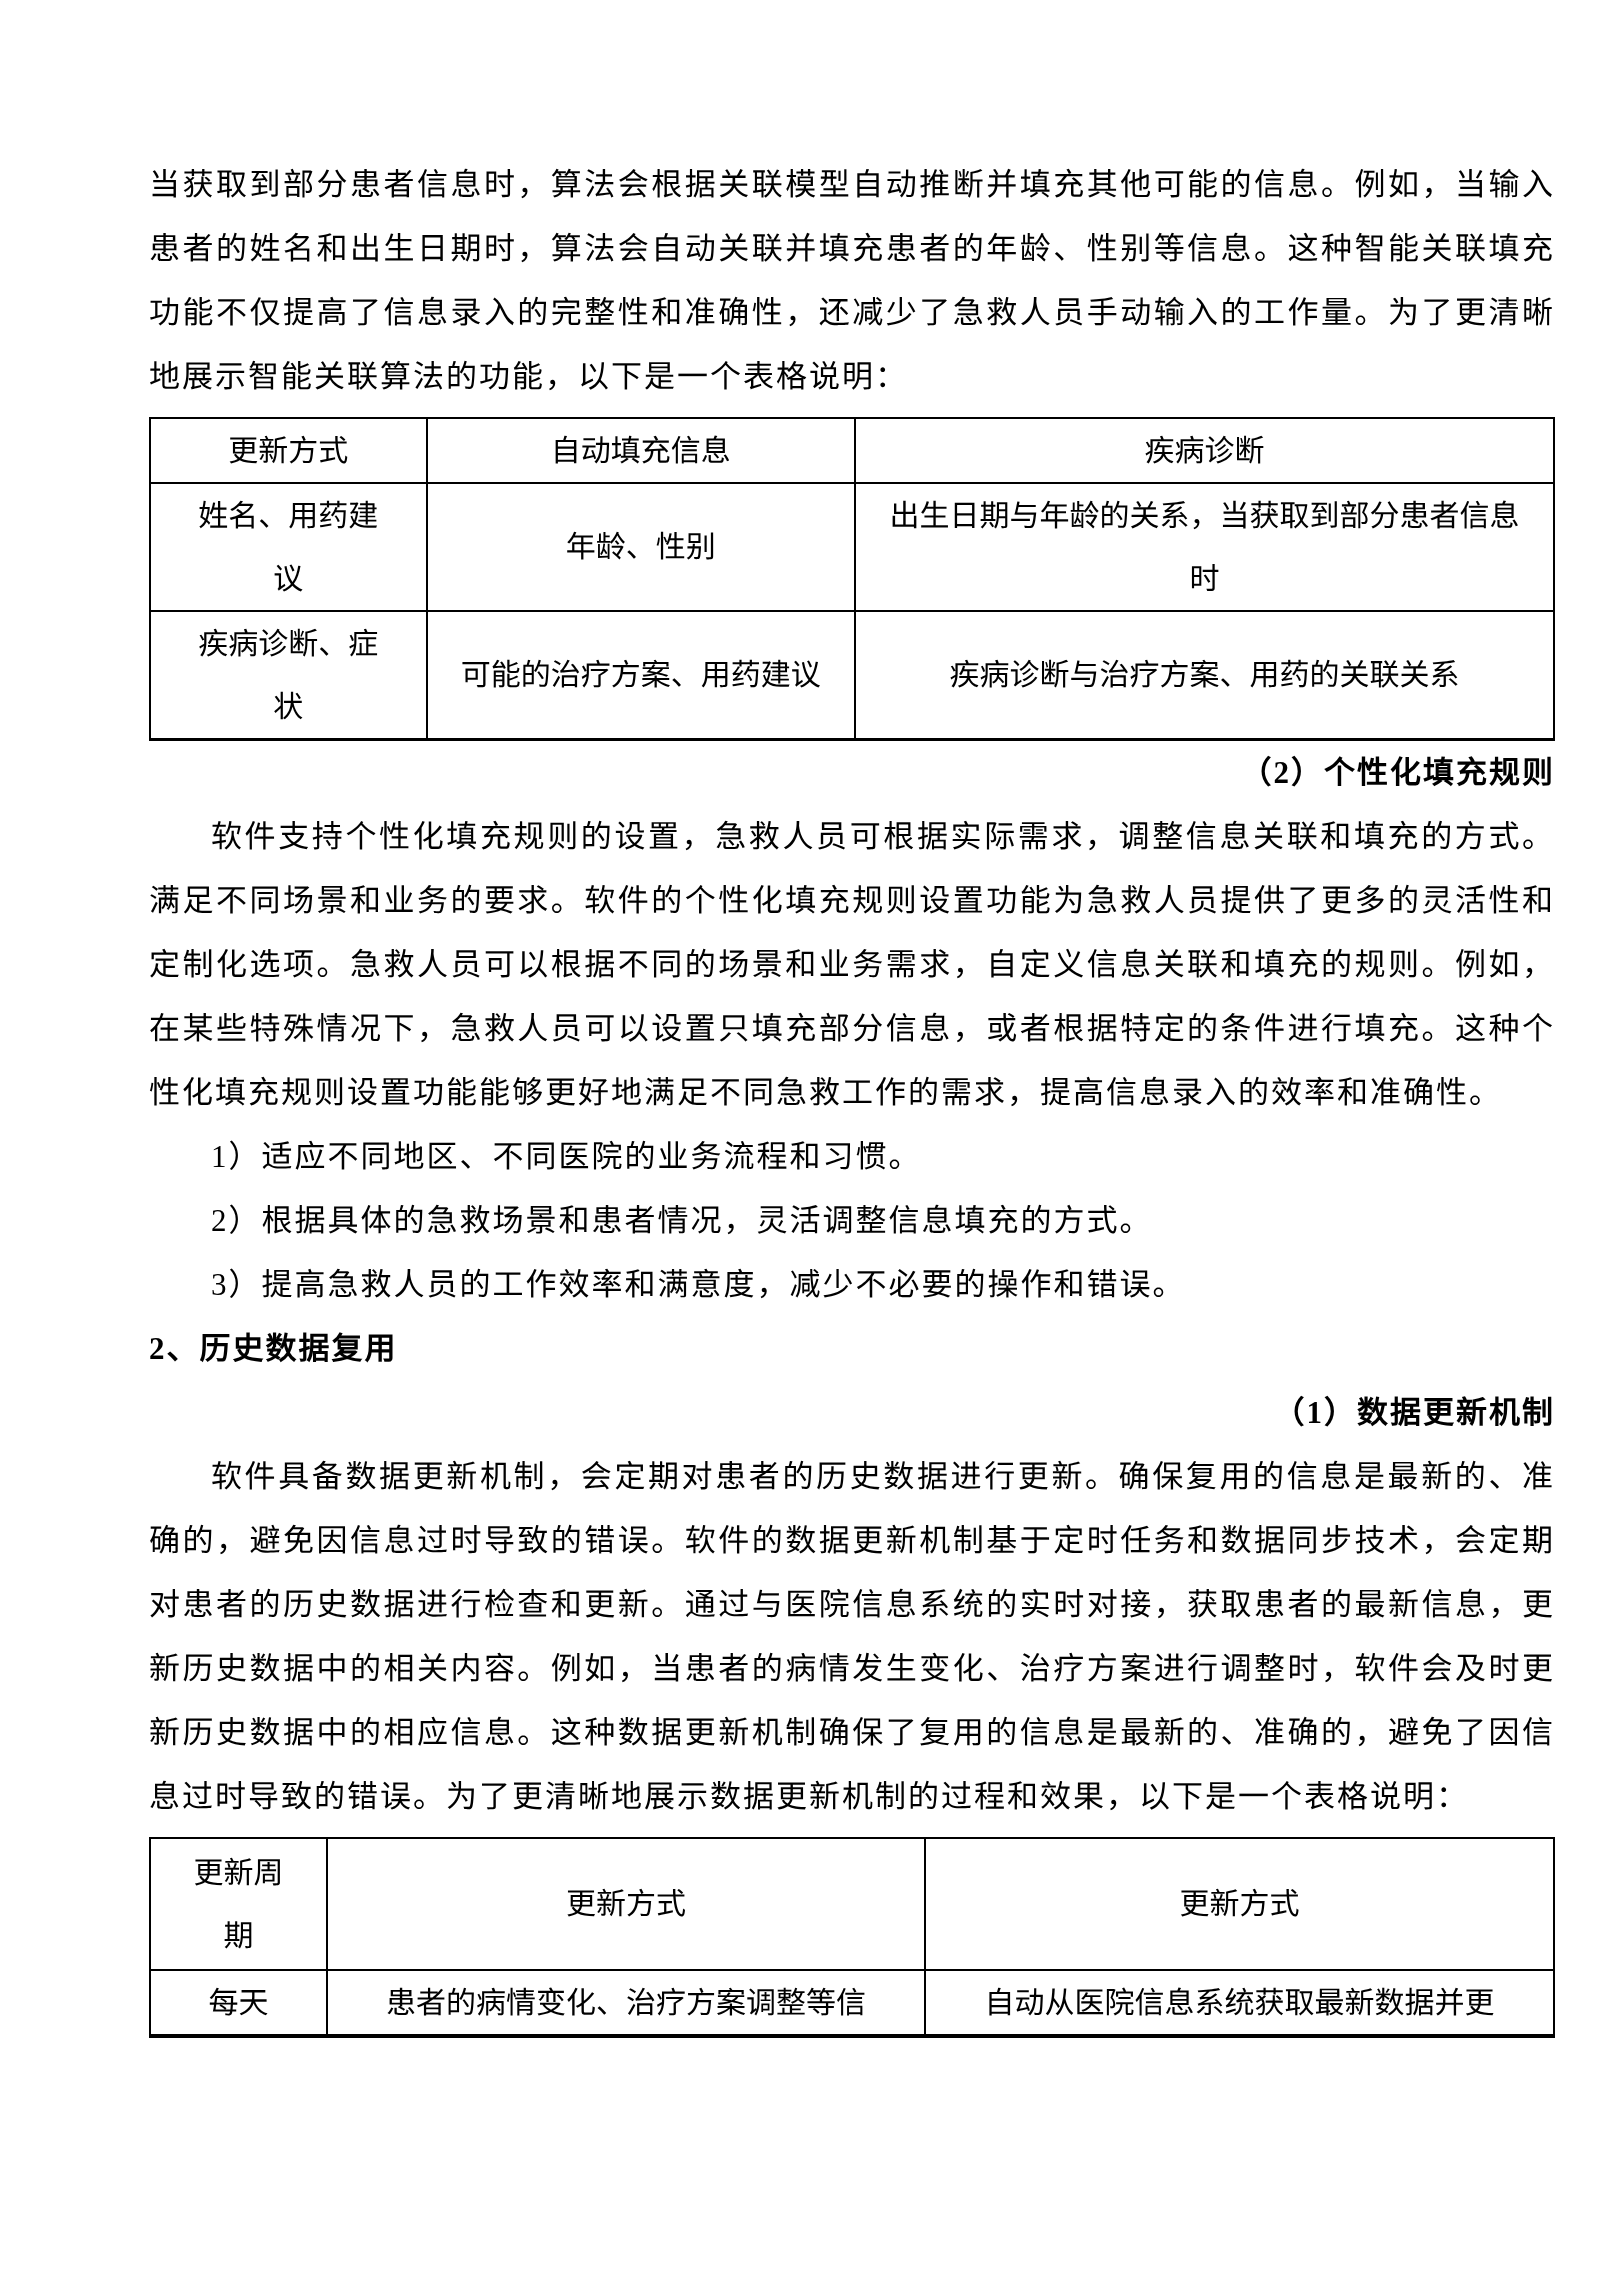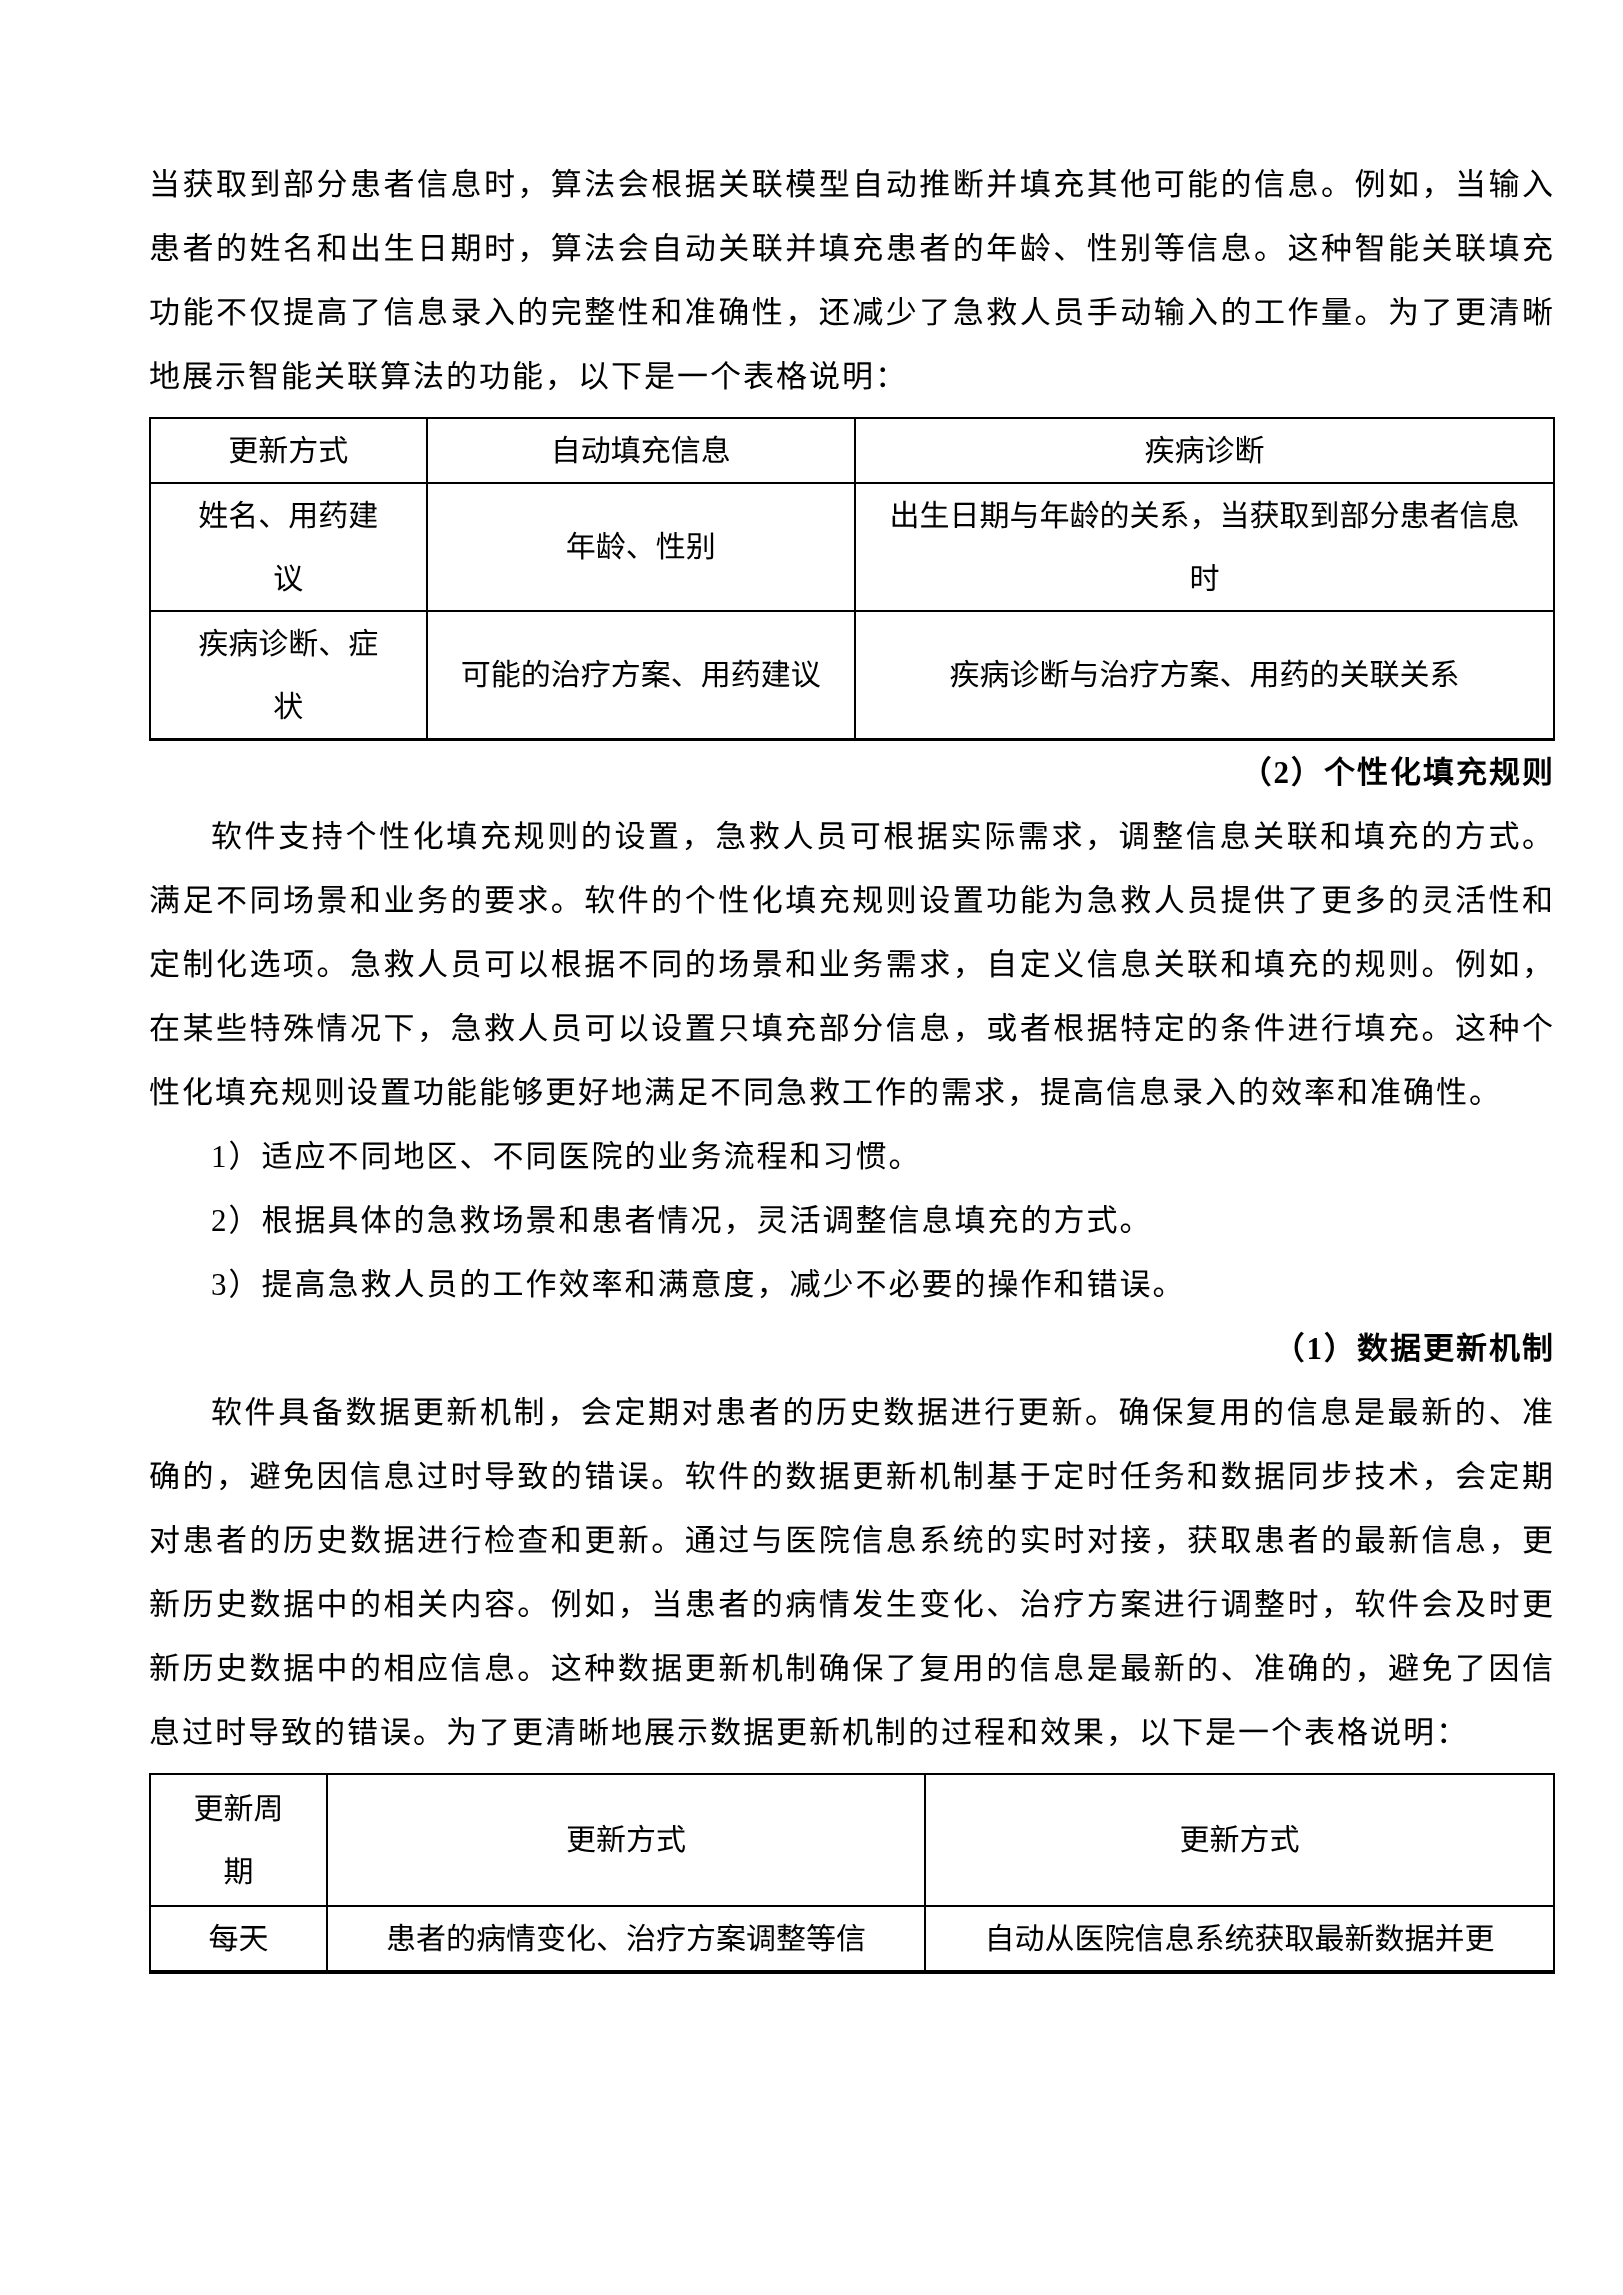--- a/index.html
+++ b/index.html
@@ -102,20 +102,21 @@
   </table>
 
   <h3 class="sub-heading">（2）个性化填充规则</h3>
 
   <p class="body-text indent">软件支持个性化填充规则的设置，急救人员可根据实际需求，调整信息关联和填充的方式。满足不同场景和业务的要求。软件的个性化填充规则设置功能为急救人员提供了更多的灵活性和定制化选项。急救人员可以根据不同的场景和业务需求，自定义信息关联和填充的规则。例如，在某些特殊情况下，急救人员可以设置只填充部分信息，或者根据特定的条件进行填充。这种个性化填充规则设置功能能够更好地满足不同急救工作的需求，提高信息录入的效率和准确性。</p>
 
   <p class="body-text indent">1）适应不同地区、不同医院的业务流程和习惯。</p>
   <p class="body-text indent">2）根据具体的急救场景和患者情况，灵活调整信息填充的方式。</p>
   <p class="body-text indent">3）提高急救人员的工作效率和满意度，减少不必要的操作和错误。</p>
 
+  <h2 class="main-heading">2、历史数据复用</h2>
 
   <h3 class="sub-heading">（1）数据更新机制</h3>
 
   <p class="body-text indent">软件具备数据更新机制，会定期对患者的历史数据进行更新。确保复用的信息是最新的、准确的，避免因信息过时导致的错误。软件的数据更新机制基于定时任务和数据同步技术，会定期对患者的历史数据进行检查和更新。通过与医院信息系统的实时对接，获取患者的最新信息，更新历史数据中的相关内容。例如，当患者的病情发生变化、治疗方案进行调整时，软件会及时更新历史数据中的相应信息。这种数据更新机制确保了复用的信息是最新的、准确的，避免了因信息过时导致的错误。为了更清晰地展示数据更新机制的过程和效果，以下是一个表格说明：</p>
 
   <table class="doc-table">
     <colgroup>
       <col style="width:12.6%">
       <col style="width:42.6%">
       <col style="width:44.8%">

